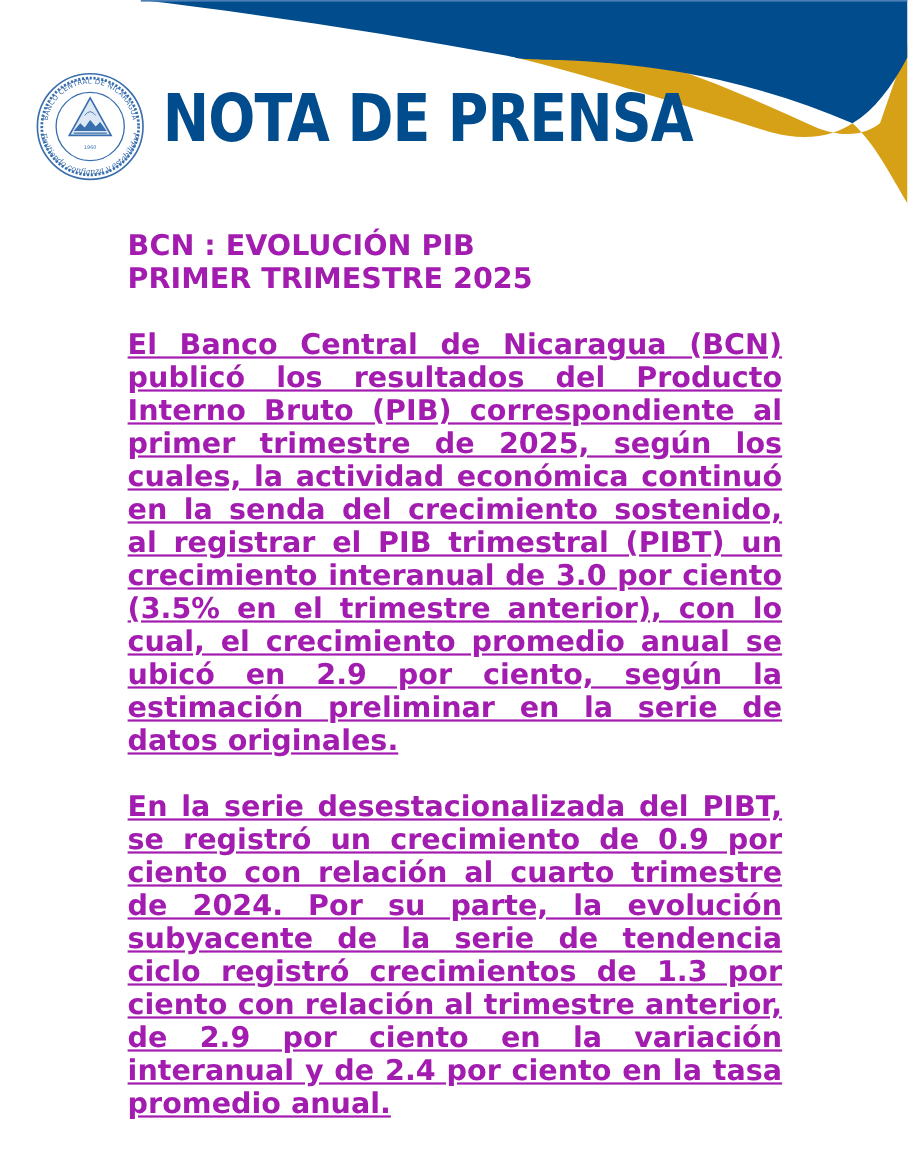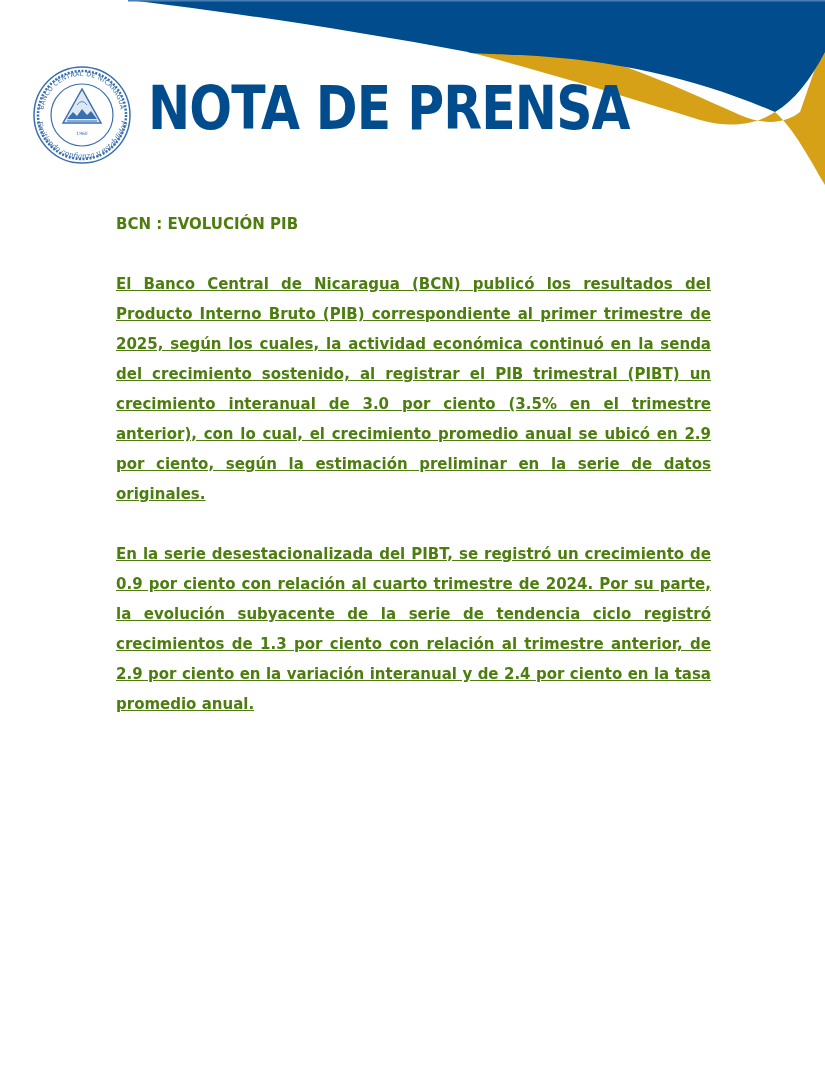--- a/index.html
+++ b/index.html
@@ -10,21 +10,21 @@
     .title {
       position: absolute; left: 148px; top: 78px;
       font-family: "DejaVu Sans", sans-serif; font-weight: bold;
       font-size: 60px; color: #004c8c; letter-spacing: -1px;
       transform: scaleX(0.84); transform-origin: left top;
       line-height: 1; white-space: nowrap;
     }
     .content {
       position: absolute; left: 116px; top: 209px; width: 595px;
       font-family: "DejaVu Sans", sans-serif; font-weight: bold;
-      color: #4d7c0f; font-size: 15px; line-height: 30px;
+      color: #a21caf; font-size: 26px; line-height: 30px;
     }
     .heading { margin: 0; line-height: 30px; }
     .para { margin: 30px 0 0 0; text-align: justify; text-align-last: left; text-decoration: underline; }
     .heading-block { margin: 0; }
   </style>
 </head>
 <body>
 
 <div class="header">
   <svg class="wave" width="825" height="200" viewBox="0 0 825 200">
@@ -55,16 +55,17 @@
       <textPath href="#ringBottom" startOffset="50%" text-anchor="middle">Emitiendo confianza y estabilidad</textPath>
     </text>
   </svg>
 
   <div class="title">NOTA DE PRENSA</div>
 </div>
 
 <div class="content">
   <div class="heading-block">
     <div class="heading">BCN : EVOLUCIÓN PIB</div>
+    <div class="heading">PRIMER TRIMESTRE 2025</div>
   </div>
   <p class="para">El Banco Central de Nicaragua (BCN) publicó los resultados del Producto Interno Bruto (PIB) correspondiente al primer trimestre de 2025, según los cuales, la actividad económica continuó en la senda del crecimiento sostenido, al registrar el PIB trimestral (PIBT) un crecimiento interanual de 3.0 por ciento (3.5% en el trimestre anterior), con lo cual, el crecimiento promedio anual se ubicó en 2.9 por ciento, según la estimación preliminar en la serie de datos originales.</p>
   <p class="para">En la serie desestacionalizada del PIBT, se registró un crecimiento de 0.9 por ciento con relación al cuarto trimestre de 2024. Por su parte, la evolución subyacente de la serie de tendencia ciclo registró crecimientos de 1.3 por ciento con relación al trimestre anterior, de 2.9 por ciento en la variación interanual y de 2.4 por ciento en la tasa promedio anual.</p>
 </div>
 
 </body></html>

